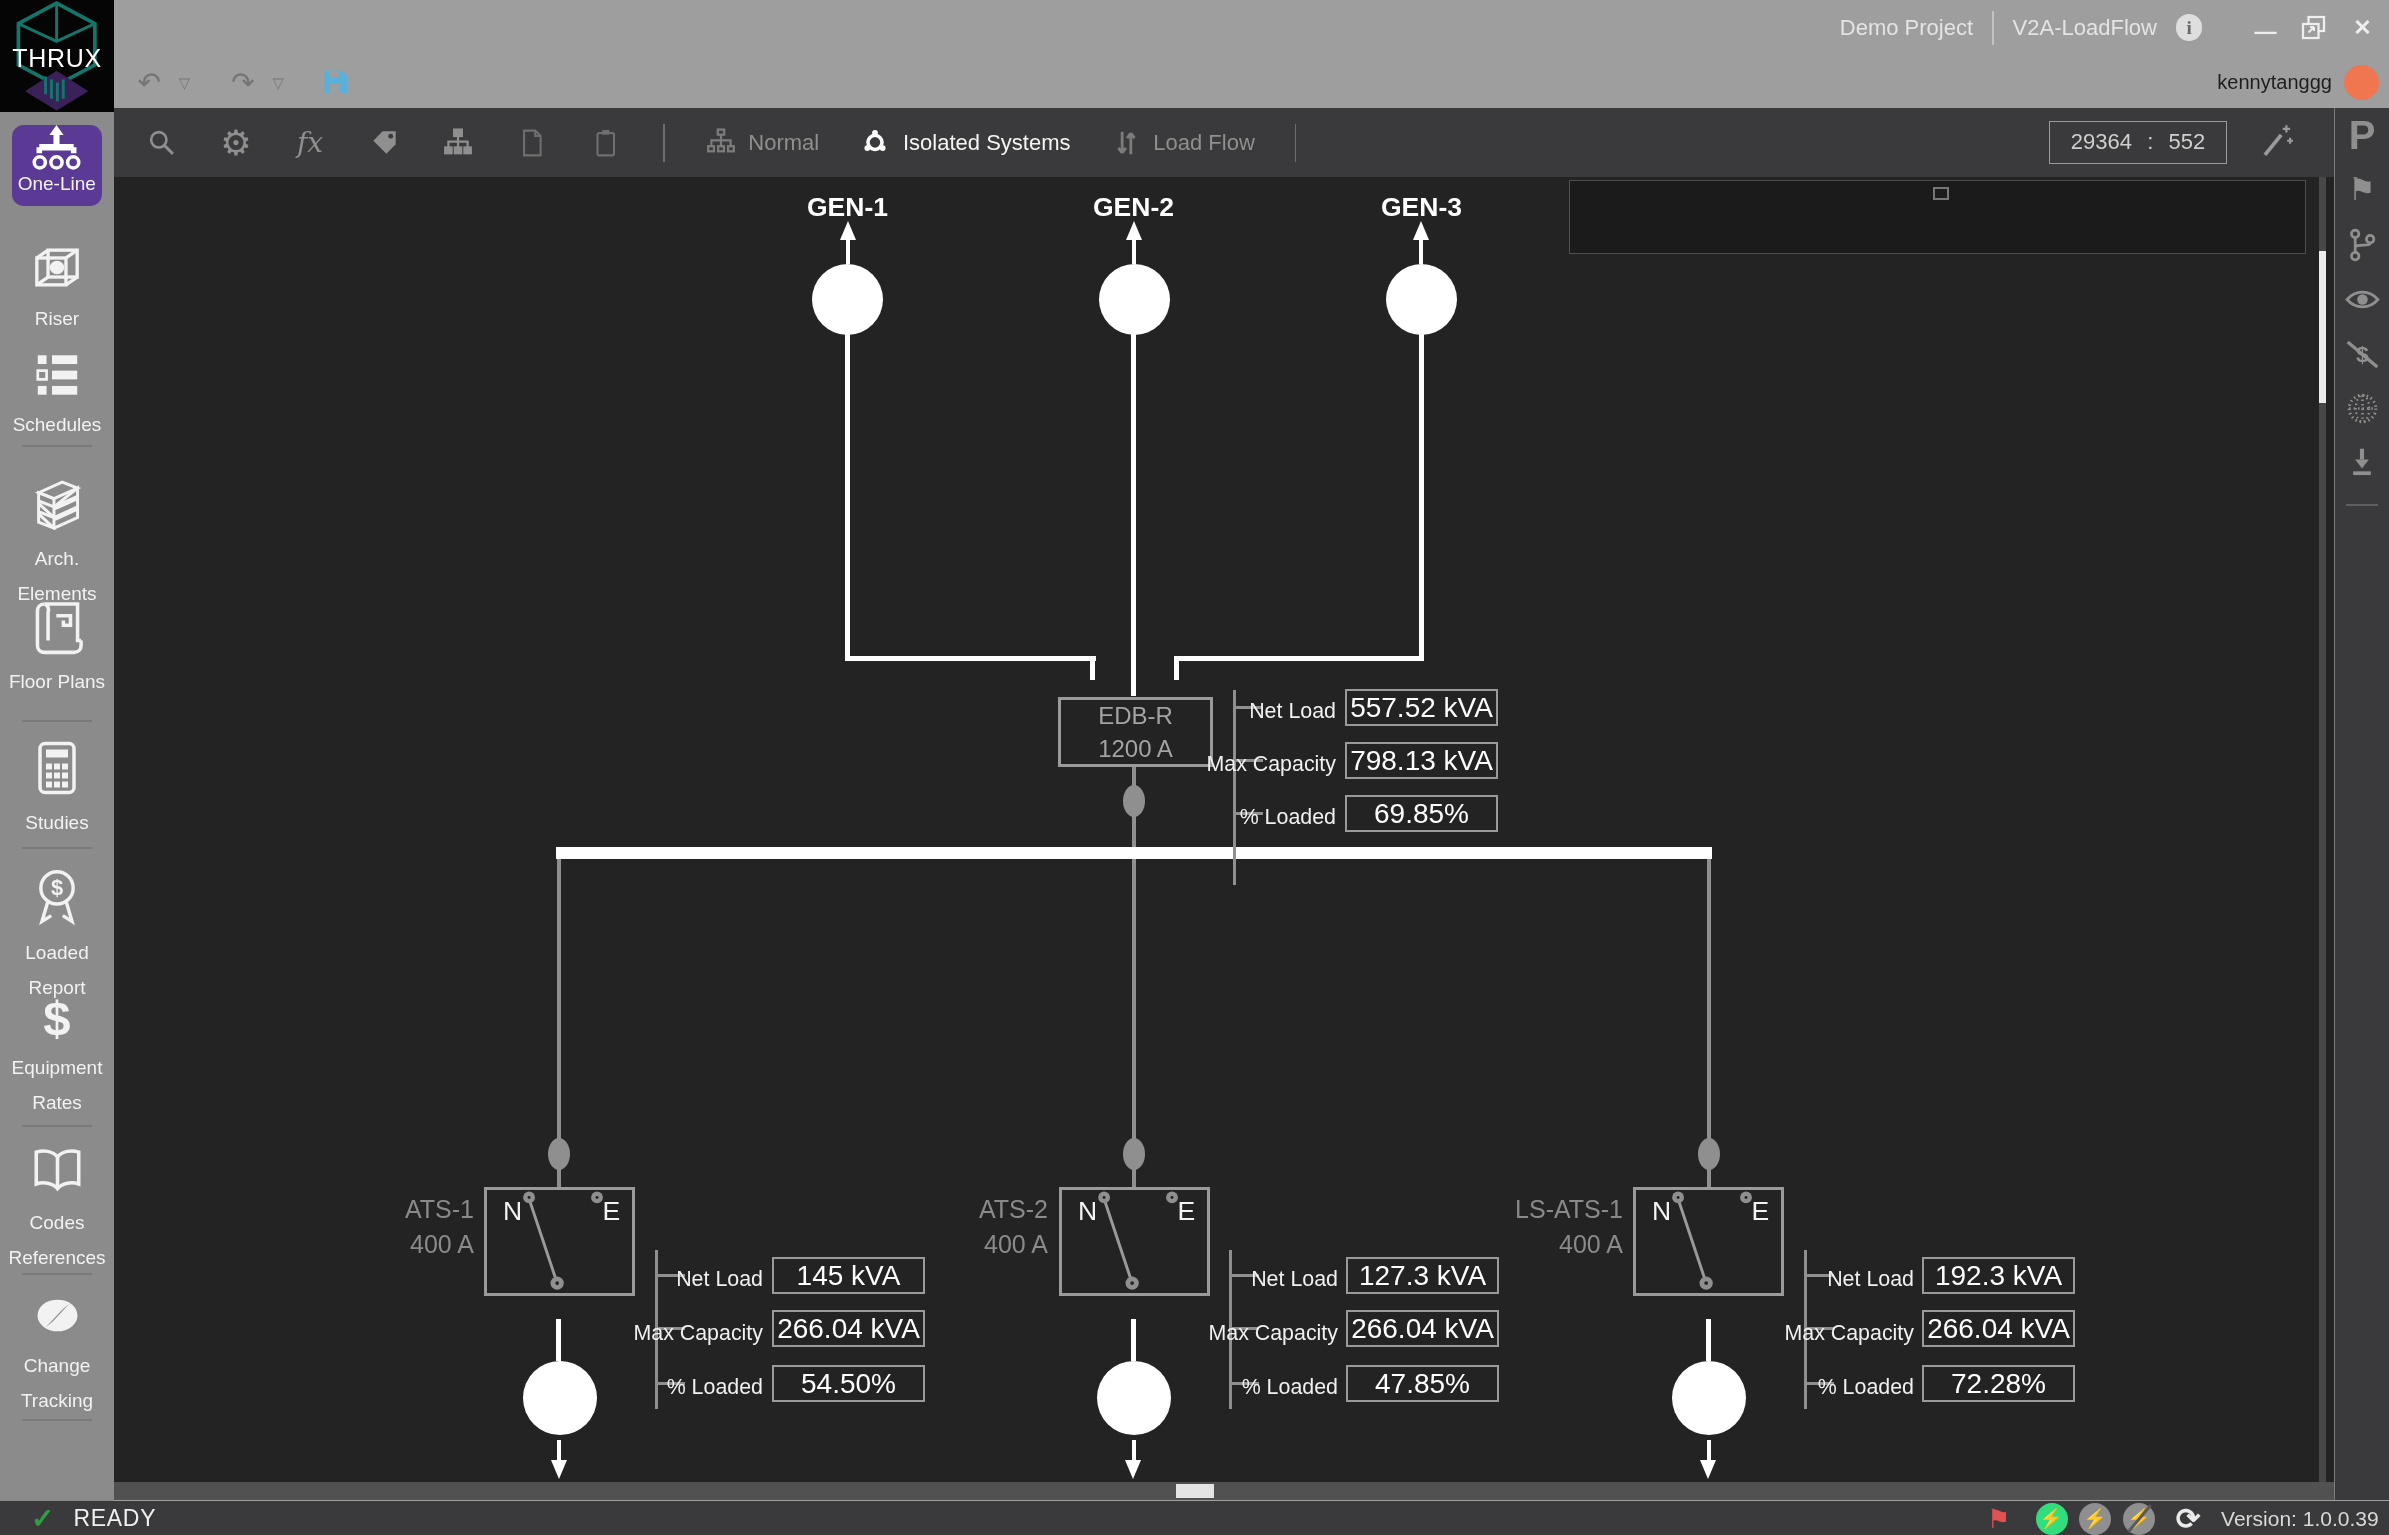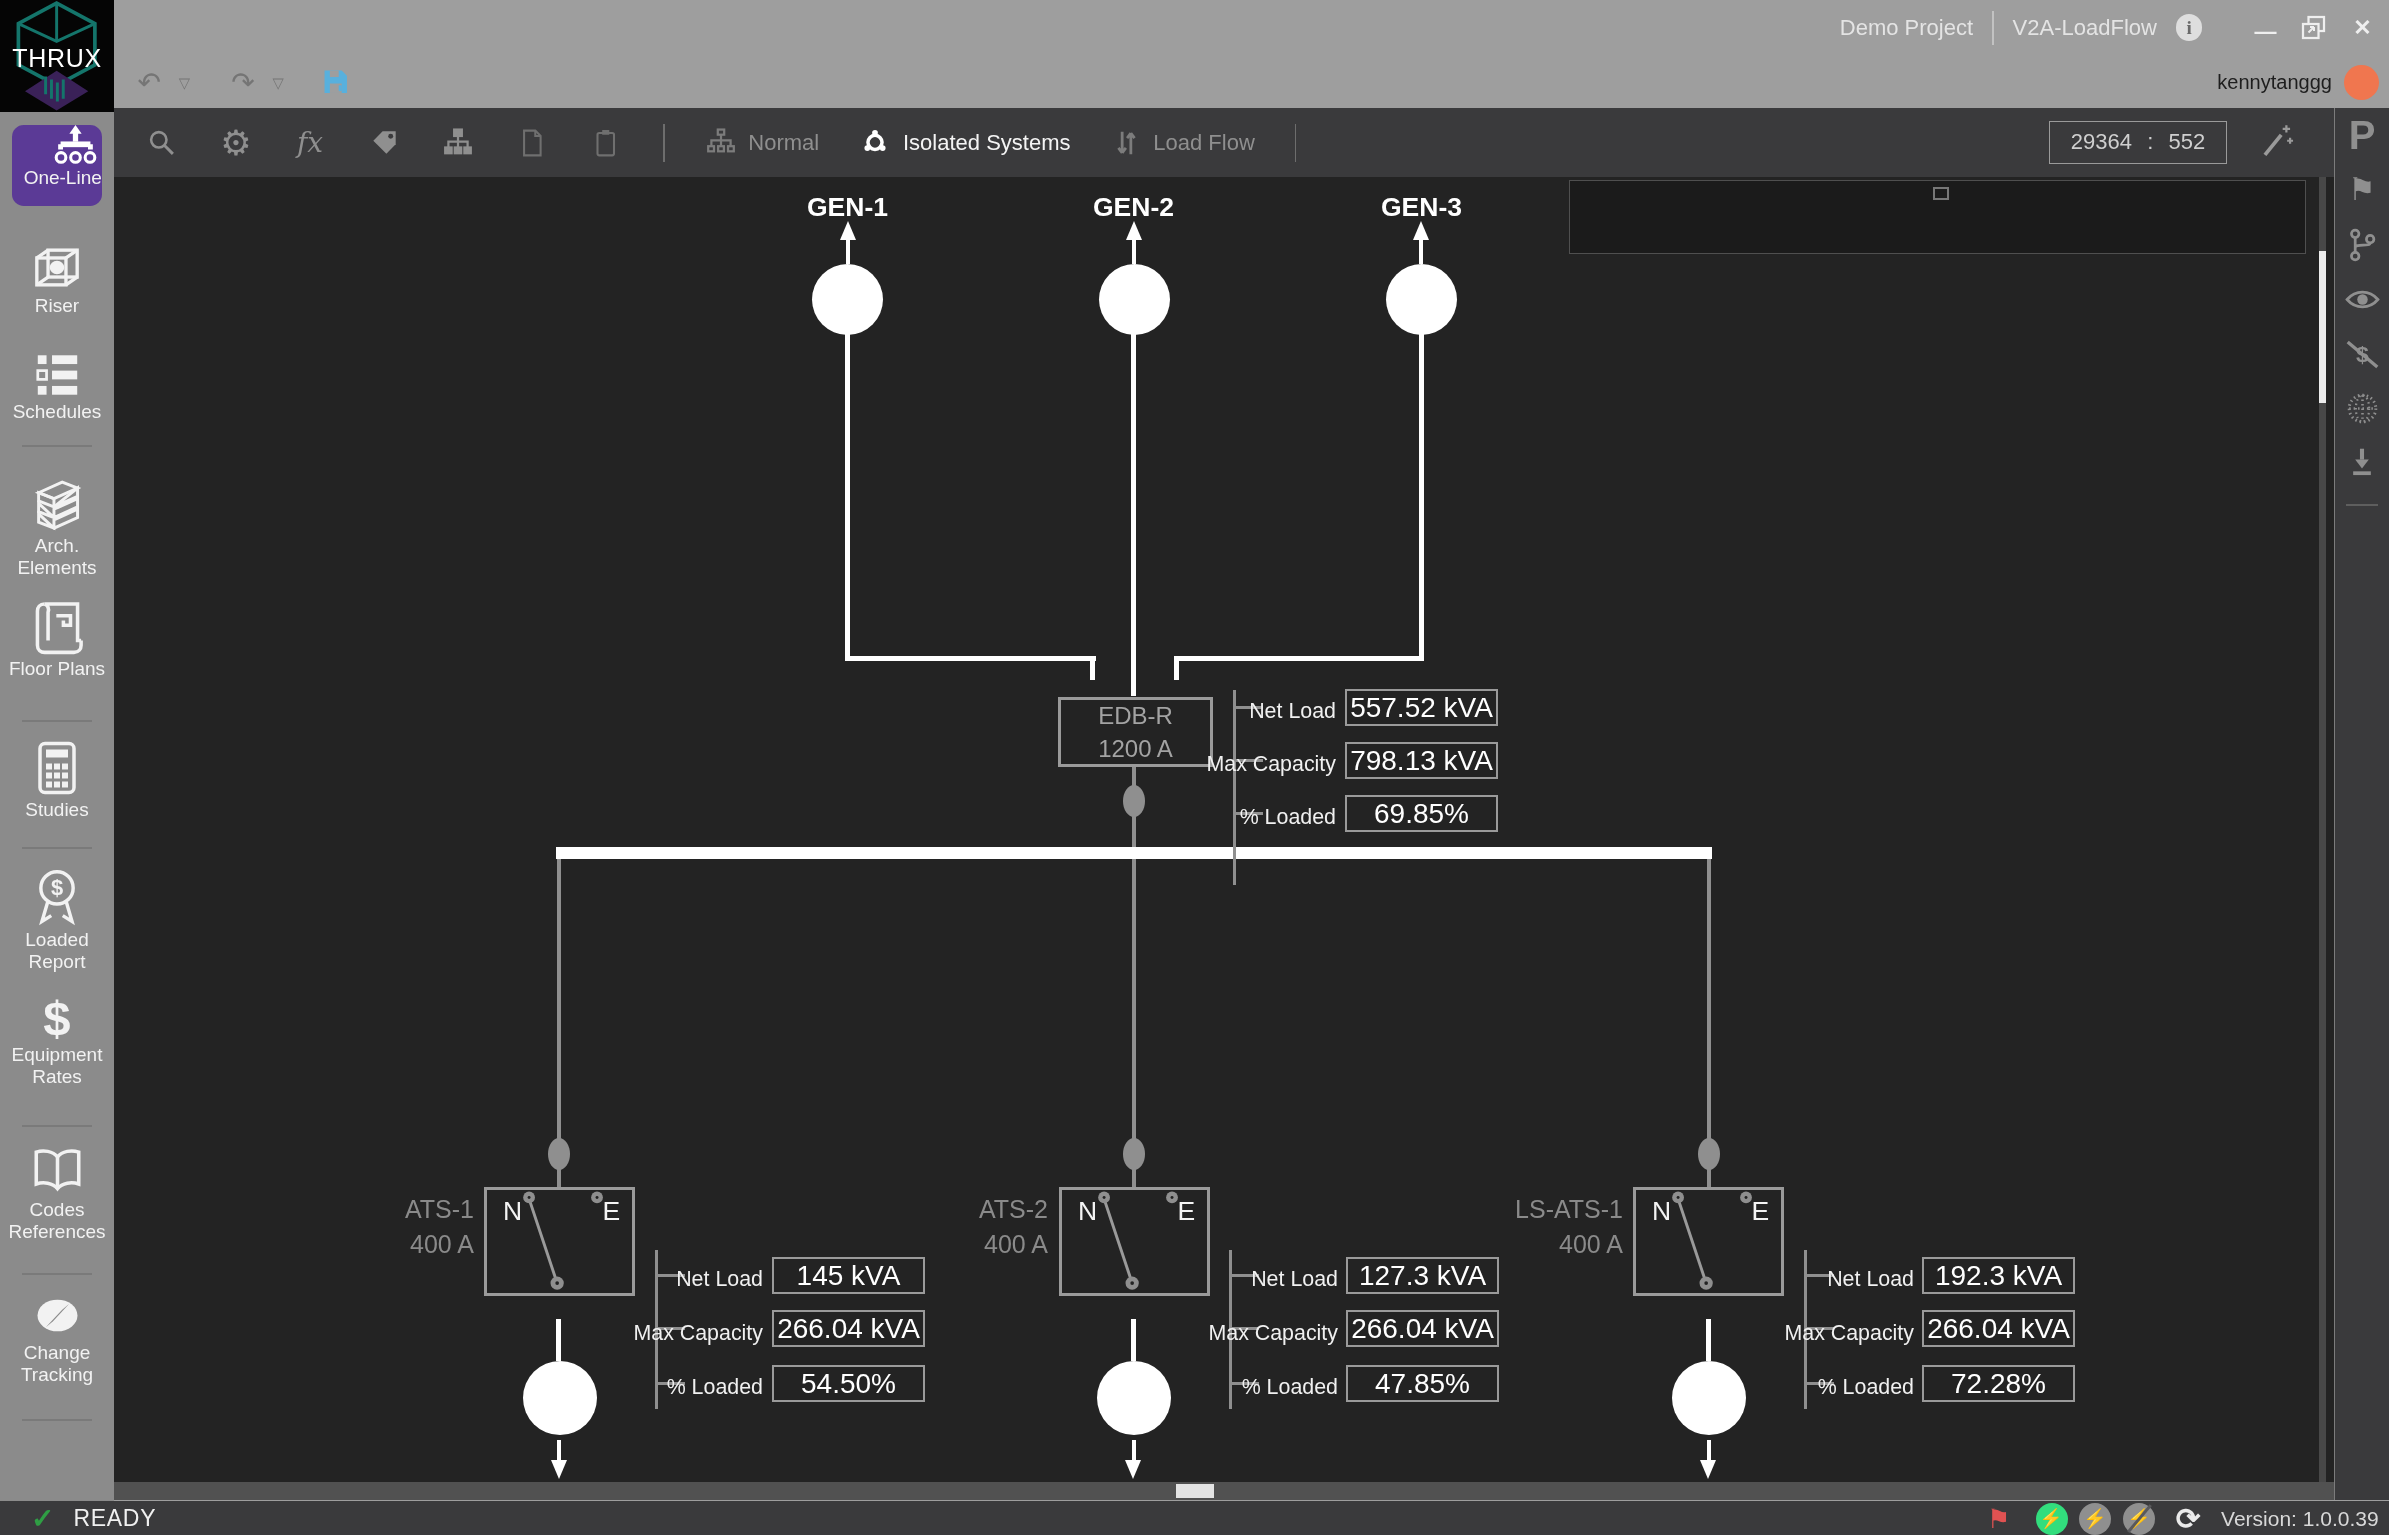--- a/index.html
+++ b/index.html
@@ -42,24 +42,24 @@
 
   
   .rightstrip{left:2334px;top:108px;width:55px;height:1392px;background:#3a3a3c;border-left:1.5px solid #7c7c7c;display:flex;flex-direction:column;align-items:center;padding-top:8.8px;gap:17.7px;z-index:4}
   .rs-icon{width:37px;height:37px;display:flex;align-items:center;justify-content:center}
   .rs-p{font-size:40px;font-weight:bold;color:#8f8f8f;line-height:40px}
   .rs-flag{font-size:31px;color:#8f8f8f}
   .rs-div{width:32px;height:1.5px;background:#5e5e5e;margin-top:4.4px}
 
   
   .sidebar{left:0;top:112px;width:114px;height:1389px;background:#8b8b8b;z-index:5}
-  .side-item{position:absolute;left:0;width:114px;display:flex;flex-direction:column;align-items:center;gap:2px;cursor:default}
+  .side-item{position:absolute;left:0;width:114px;display:flex;flex-direction:column;align-items:center;gap:15px;cursor:default}
   .side-label{font-size:19px;color:#f2f2f2;line-height:23px;text-align:center}
   .side-div{position:absolute;left:22px;width:70px;height:1.5px;background:#7a7a7a}
-  .oneline-box{position:absolute;left:11.8px;top:13.3px;width:90px;height:81px;background:#5b3a96;border-radius:11.8px;display:flex;flex-direction:column;align-items:flex-end;justify-content:flex-end;padding-bottom:17px}
+  .oneline-box{position:absolute;left:11.8px;top:13.3px;width:90px;height:81px;background:#5b3a96;border-radius:11.8px;display:flex;flex-direction:column;align-items:center;justify-content:flex-end;padding-bottom:11px}
   .oneline-box svg{margin-bottom:1.5px}
   .dollar-big{font-size:49px;font-weight:bold;color:#f2f2f2;line-height:46px}
 
   
   .canvas{left:114px;top:177px;width:2220px;height:1305px;background:#232323;overflow:hidden;z-index:3}
   .gline{position:absolute;background:#8f8f8f}
   .wline{position:absolute;background:#ffffff}
   .node-dot{position:absolute;width:22px;height:32px;border-radius:50%;background:#8f8f8f}
   .gen-label{position:absolute;width:147px;text-align:center;color:#fff;font-weight:bold;font-size:26.5px}
   .gen-circle{position:absolute;width:71px;height:71px;border-radius:50%;background:#fff}

